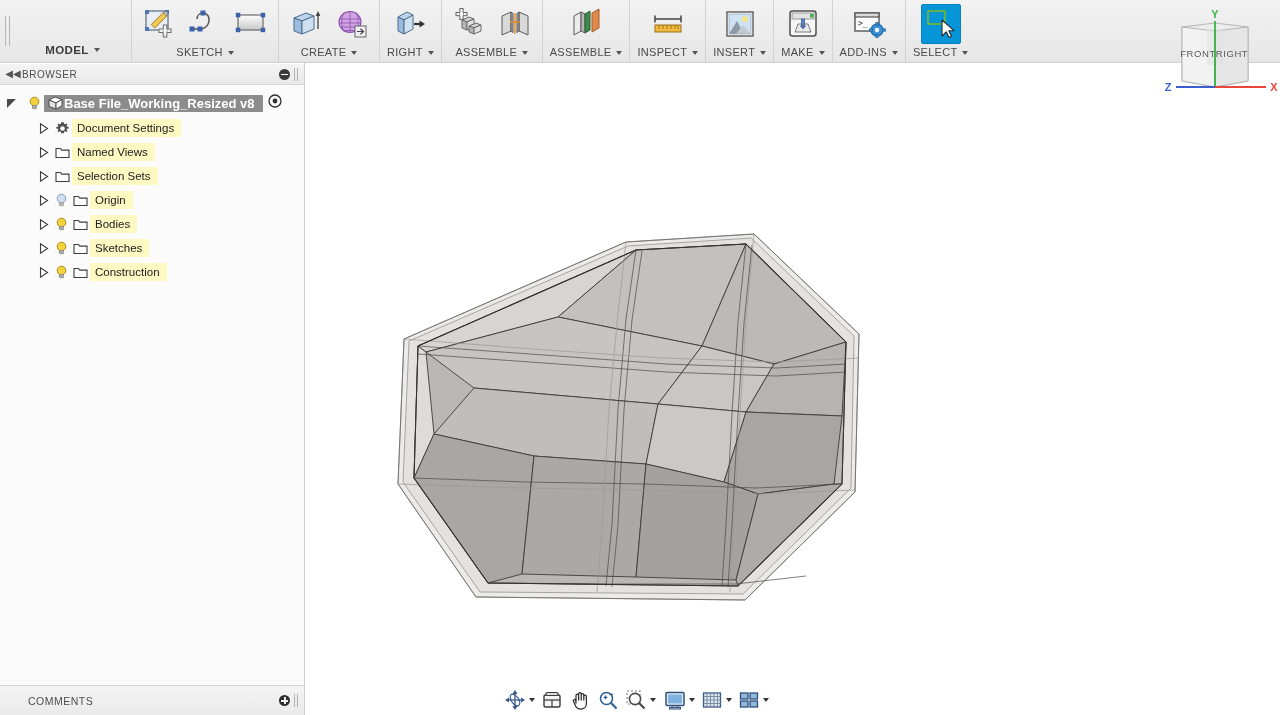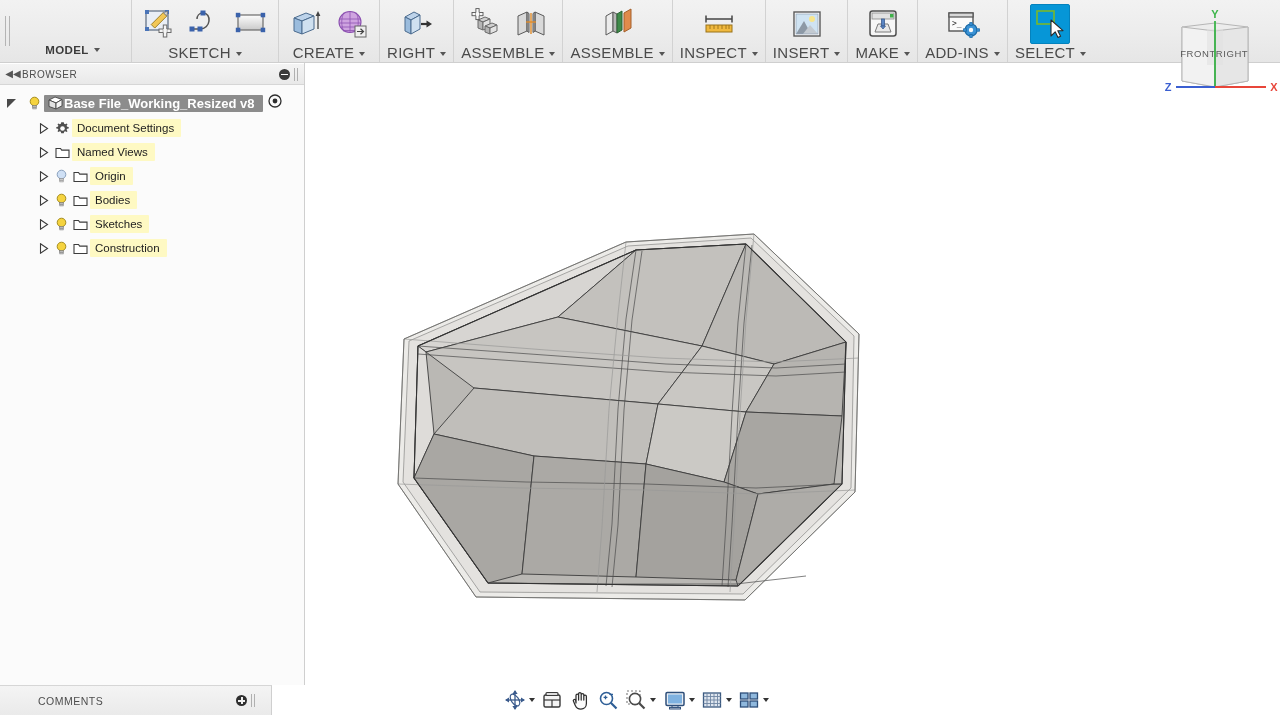--- a/index.html
+++ b/index.html
@@ -41,21 +41,21 @@
     border-left: 3.5px solid transparent; border-right: 3.5px solid transparent;
     border-top: 4px solid #555; margin-left: 5px; vertical-align: middle; }
 
   .tb-group {
     display: flex; flex-direction: column; align-items: center;
     border-right: 1px solid #d2d2d2; padding: 0 7px;
     justify-content: space-between;
   }
   .tb-group.last { border-right: none; }
   .tb-icons { display: flex; align-items: flex-start; gap: 6px; padding-top: 4px; height: 44px; }
-  .tb-label { font-size: 15px; color: #4a4a4a; letter-spacing: .3px; padding-bottom: 4px;
+  .tb-label { font-size: 11px; color: #4a4a4a; letter-spacing: .3px; padding-bottom: 4px;
               white-space: nowrap; }
   .tb-btn { width: 40px; height: 40px; display: flex; align-items: center;
             justify-content: center; border: 1px solid transparent; border-radius: 2px; }
   .tb-btn.sel { background: #0696d7; border-color: #0482bd; }
 
   
   .browser {
     position: absolute; left: 0; top: 63px; width: 305px; height: 622px;
     background: #fbfbfb; border-right: 1px solid #cfcfcf;
   }
@@ -90,24 +90,24 @@
   .root-band {
     display: flex; align-items: center; background: #8c8c8c;
     height: 17px; padding: 0 8px 0 3px; border-radius: 1px;
   }
   .root-band .txt { color: #fff; font-size: 13px; font-weight: bold; 
                     white-space: nowrap; }
   .root-target { margin-left: 5px; }
 
   
   .comments {
-    position: absolute; left: 0; top: 685px; width: 272px; height: 30px;
+    position: absolute; left: 0; top: 685px; width: 305px; height: 30px;
     background: linear-gradient(180deg,#f4f4f4,#eaeaea);
     border-top: 1px solid #d6d6d6; border-right: 1px solid #cfcfcf;
-    display: flex; align-items: center; padding: 0 16px;
+    display: flex; align-items: center; padding: 0 6px;
   }
   .comments .lbl { font-size: 10.5px; color: #4d4d4d; letter-spacing: .5px; margin-left: 22px; }
   .comments .right { margin-left: auto; display: flex; align-items: center; gap: 4px; }
   .circ-plus { width: 11px; height: 11px; border-radius: 50%; background: #2e2e2e; position: relative; }
   .circ-plus:before, .circ-plus:after { content:""; position:absolute; background:#f0f0f0; }
   .circ-plus:before { left:2px; top:5px; width:7px; height:1.5px; }
   .circ-plus:after  { top:2px; left:5px; height:7px; width:1.5px; }
 
   
   .canvas {
@@ -450,20 +450,33 @@
             </svg>
         </div>
         <div class="folder">
           <svg width="15" height="14" viewBox="0 0 15 14">
             <path d="M1 3.5 h4.5 l1.2 1.6 h7.3 v7.4 h-13 z" fill="#ffffff" stroke="#3c3c3c" stroke-width="1.1"></path>
           </svg>
         </div>
         <div class="tlabel">Named Views</div>
       </div>
 
+      <div class="tnode" style="padding-left:36px">
+        <div class="arrow">
+          <svg width="10" height="11" viewBox="0 0 10 11">
+              <polygon points="1.5,0.8 8.5,5.5 1.5,10.2" fill="none" stroke="#3c3c3c" stroke-width="1.1"></polygon>
+            </svg>
+        </div>
+        <div class="folder">
+          <svg width="15" height="14" viewBox="0 0 15 14">
+            <path d="M1 3.5 h4.5 l1.2 1.6 h7.3 v7.4 h-13 z" fill="#ffffff" stroke="#3c3c3c" stroke-width="1.1"></path>
+          </svg>
+        </div>
+        <div class="tlabel">Selection Sets</div>
+      </div>
 
       <div class="tnode" style="padding-left:36px">
         <div class="arrow">
           <svg width="10" height="11" viewBox="0 0 10 11">
               <polygon points="1.5,0.8 8.5,5.5 1.5,10.2" fill="none" stroke="#3c3c3c" stroke-width="1.1"></polygon>
             </svg>
         </div>
         <div class="bulb">
           <svg width="13" height="15" viewBox="0 0 13 15">
             <circle cx="6.5" cy="5.5" r="4.3" fill="#cfe0f5" stroke="#7f97b5" stroke-width="0.9"></circle>

